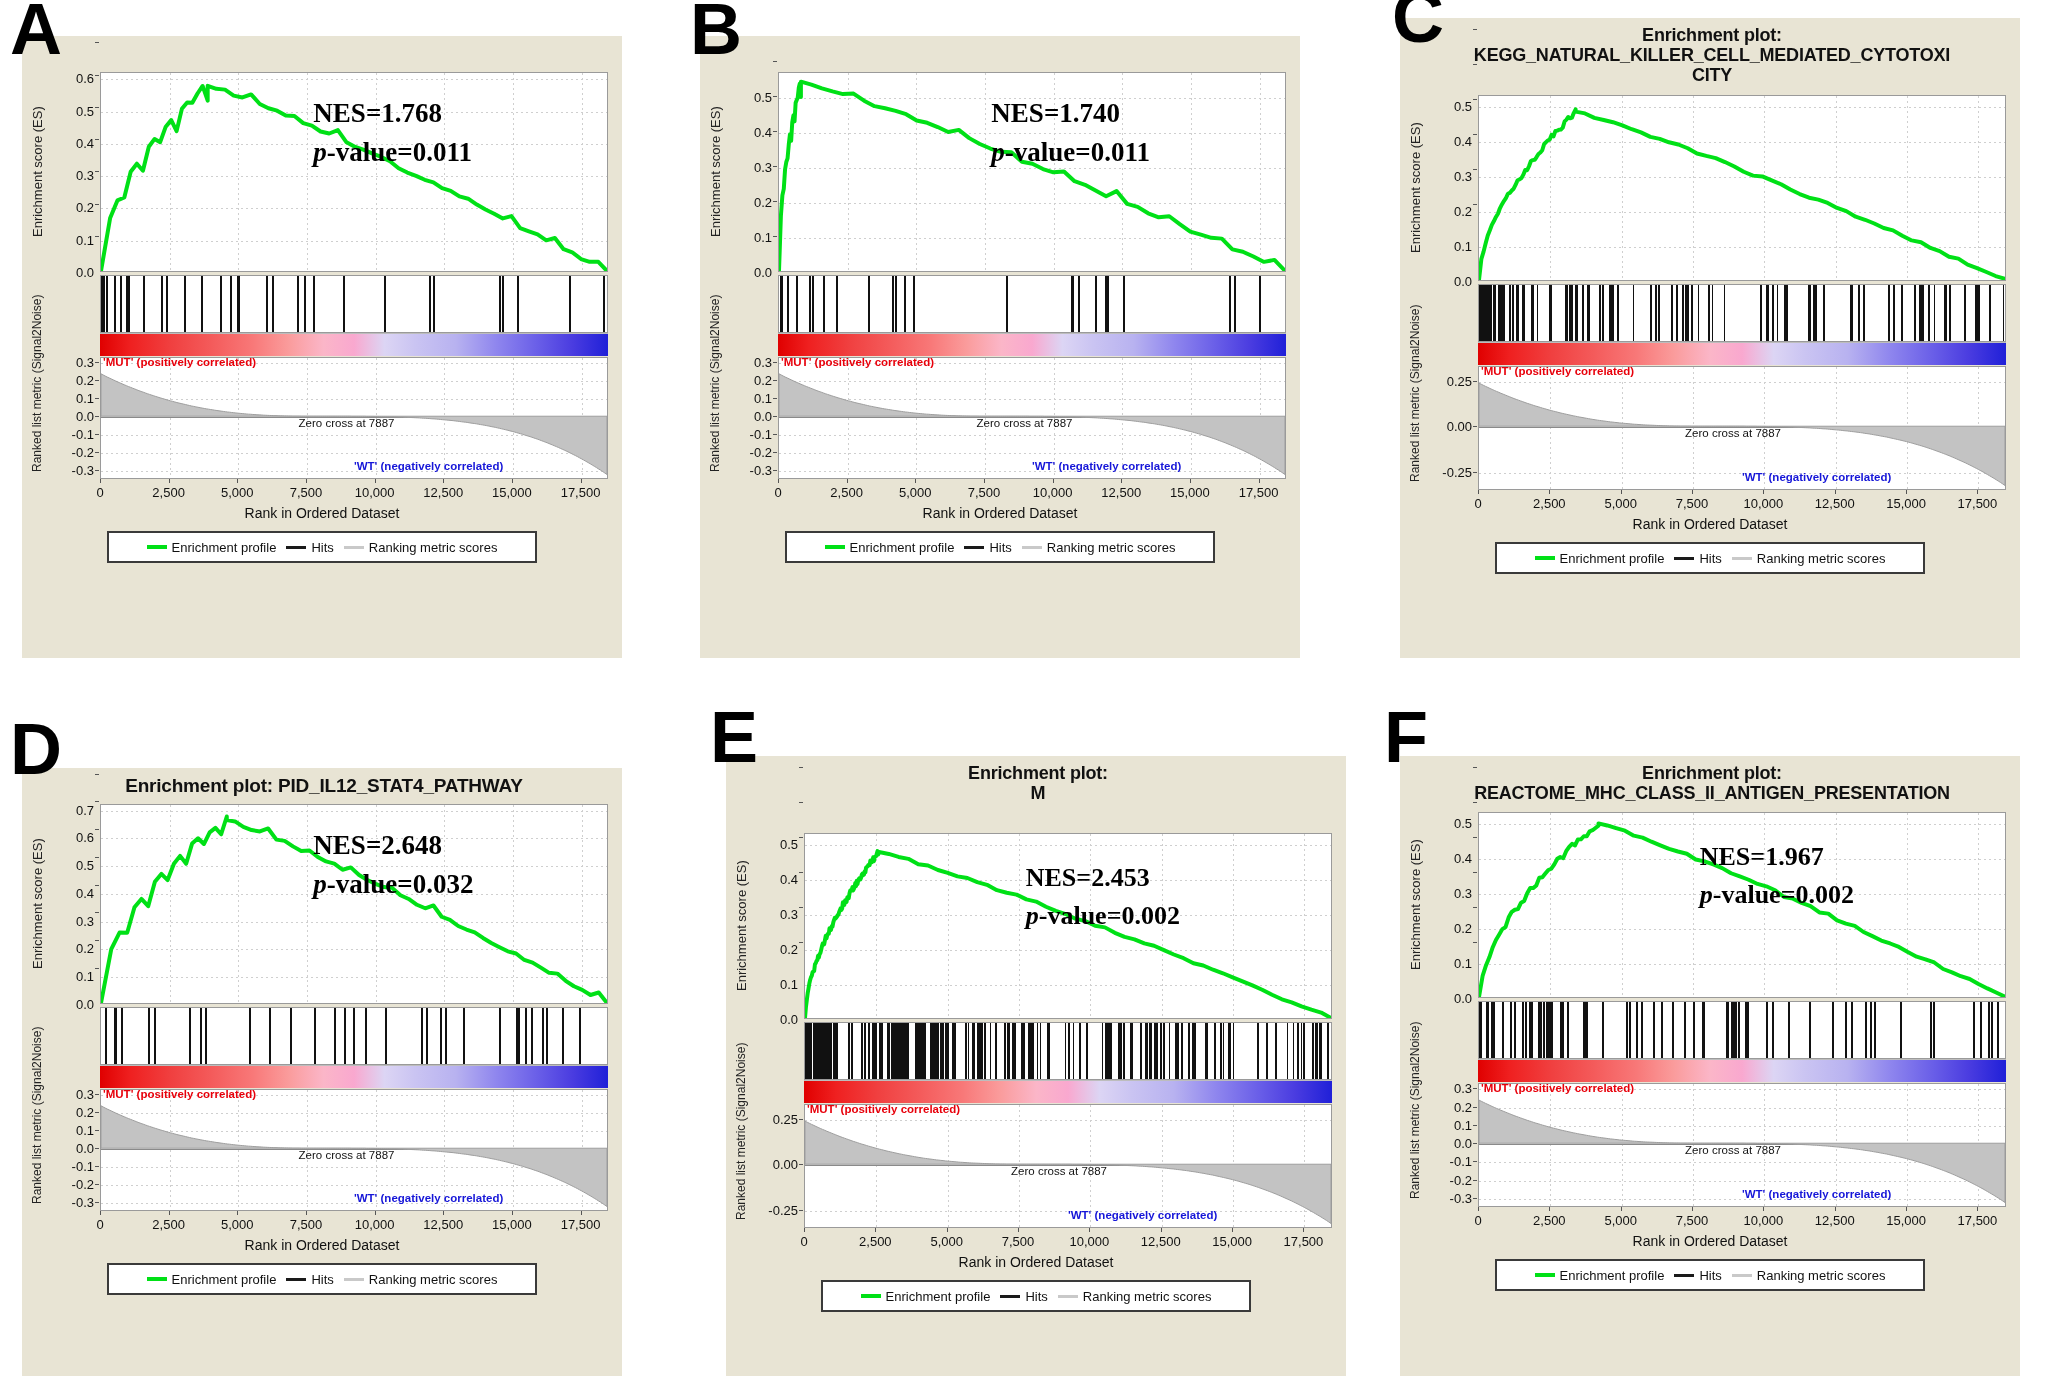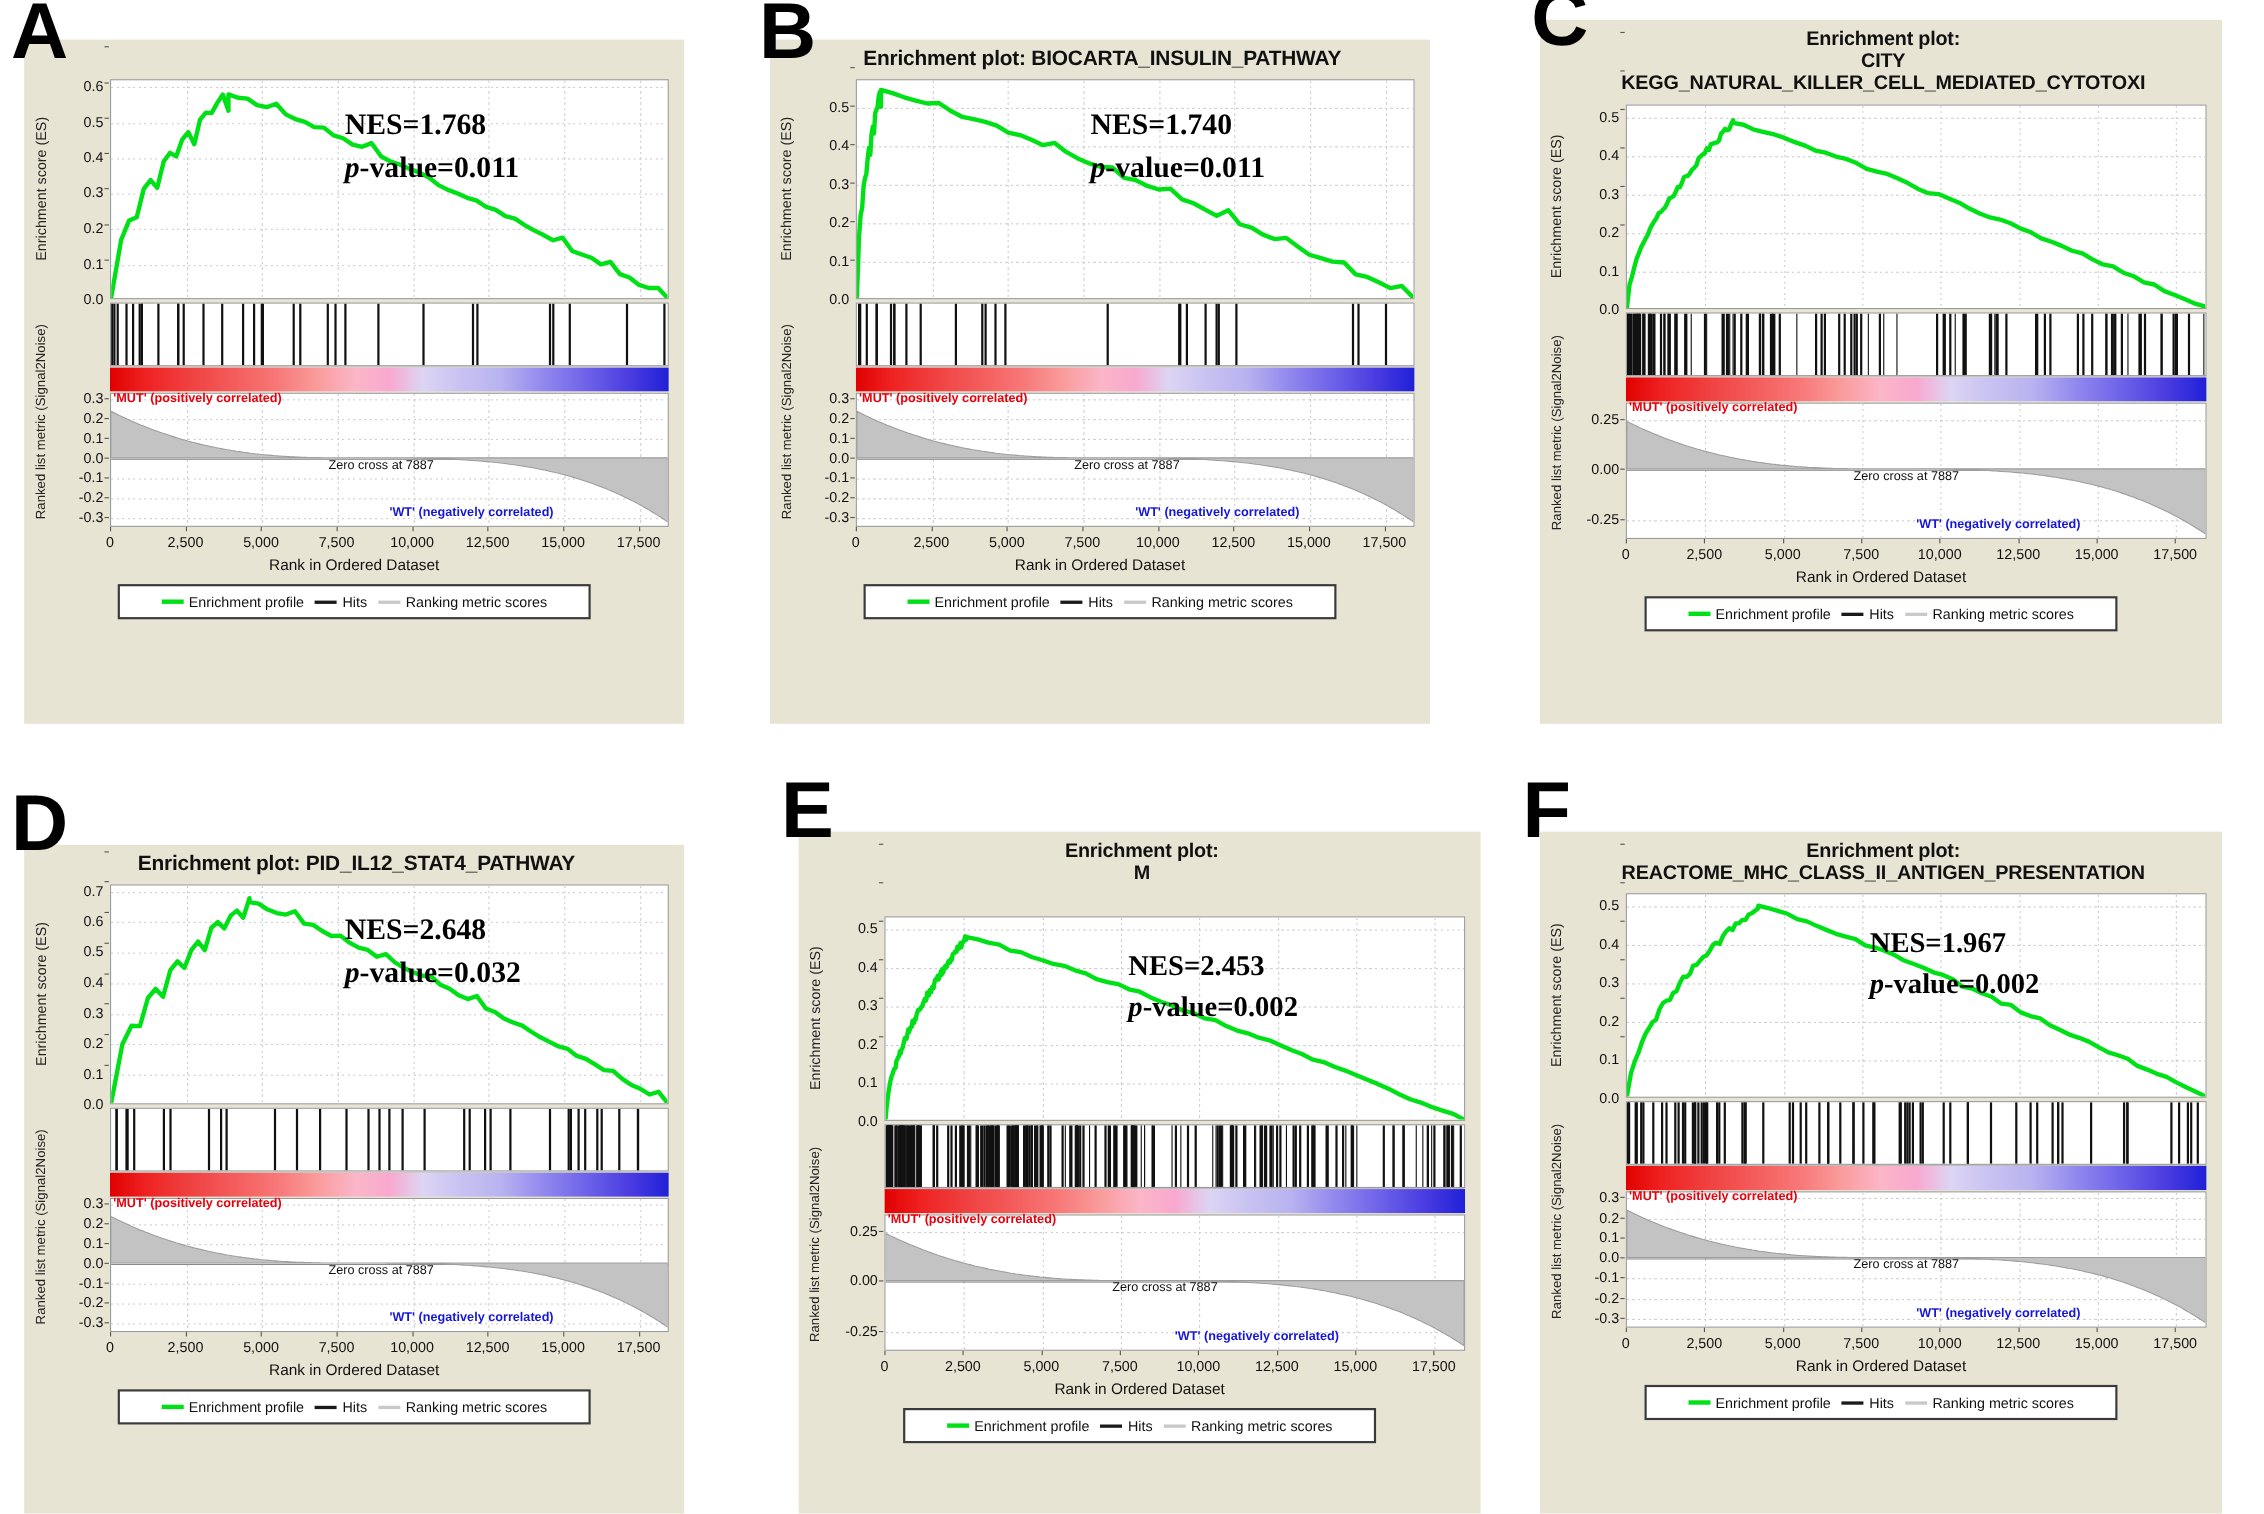--- a/index.html
+++ b/index.html
@@ -235,23 +235,20 @@
           <span>Ranking metric scores</span>
         </div>
       </div>
       <div class="stats" style="left: 291.36px; top: 58px; font-size: 27px;">
         <div>NES=1.768</div>
         <div><span class="it">p</span><span>-value=0.011</span></div>
       </div>
     </div>
     <div class="panel-letter" style="left: 690px; top: -2px;">B</div>
     <div class="gsea" style="left: 700px; top: 36px; width: 600px; height: 622px;">
-      <div class="gsea-title" style="font-size: 19px; width: 100%; position: absolute; left: 0px; top: 3px;">
-        <span class="t-sub">Enrichment plot: BIOCARTA_INSULIN_PATHWAY</span>
-      </div>
       <div class="es-box" style="left: 78px; top: 36px; width: 508px; height: 200px;">
         <div class="grid-v" style="left: 68.6486px;"></div>
         <div class="grid-v" style="left: 137.297px;"></div>
         <div class="grid-v" style="left: 205.946px;"></div>
         <div class="grid-v" style="left: 274.595px;"></div>
         <div class="grid-v" style="left: 343.243px;"></div>
         <div class="grid-v" style="left: 411.892px;"></div>
         <div class="grid-v" style="left: 480.541px;"></div>
         <div class="grid-h" style="top: 24.5614px;"></div>
         <div class="grid-h" style="top: 59.6491px;"></div>
@@ -378,22 +375,22 @@
       </div>
       <div class="stats" style="left: 291.36px; top: 58px; font-size: 27px;">
         <div>NES=1.740</div>
         <div><span class="it">p</span><span>-value=0.011</span></div>
       </div>
     </div>
     <div class="panel-letter" style="left: 1392px; top: -14px;">C</div>
     <div class="gsea" style="left: 1400px; top: 18px; width: 620px; height: 640px;">
       <div class="gsea-title" style="font-size: 18px; width: 100%; position: absolute; left: 0px; top: 3px;">
         <span class="t-sub">Enrichment plot:</span>
+        <span class="t-sub">KEGG_NATURAL_KILLER_CELL_MEDIATED_CYTOTOXI</span>
         <span class="t-sub">CITY</span>
-        <span class="t-sub">KEGG_NATURAL_KILLER_CELL_MEDIATED_CYTOTOXI</span>
       </div>
       <div class="es-box" style="left: 78px; top: 77px; width: 528px; height: 186px;">
         <div class="grid-v" style="left: 71.3514px;"></div>
         <div class="grid-v" style="left: 142.703px;"></div>
         <div class="grid-v" style="left: 214.054px;"></div>
         <div class="grid-v" style="left: 285.405px;"></div>
         <div class="grid-v" style="left: 356.757px;"></div>
         <div class="grid-v" style="left: 428.108px;"></div>
         <div class="grid-v" style="left: 499.459px;"></div>
         <div class="grid-h" style="top: 10.5283px;"></div>

